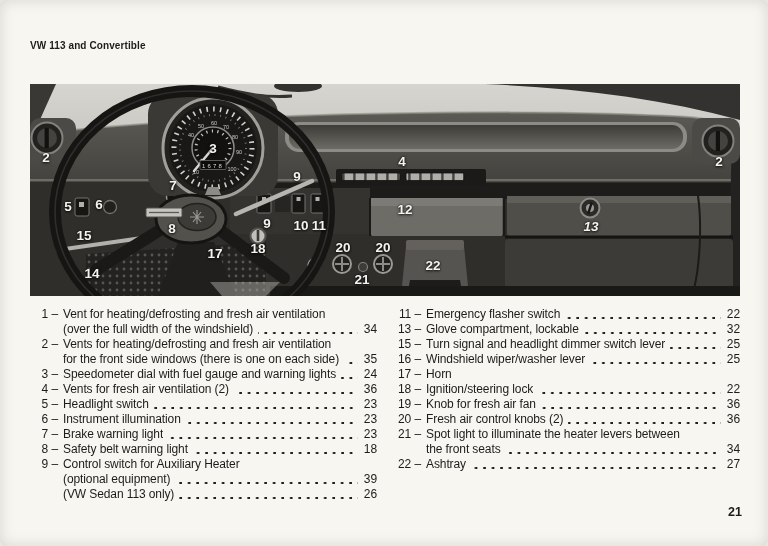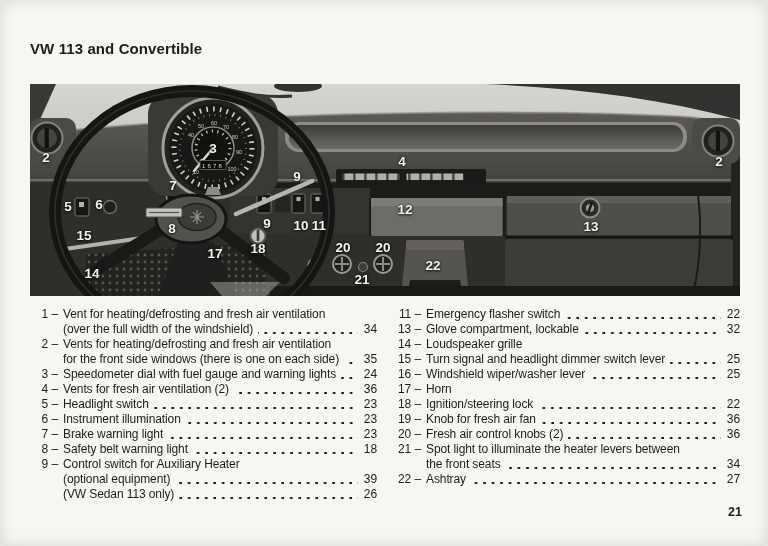--- a/index.html
+++ b/index.html
@@ -2,21 +2,21 @@
 <html><head>
 <meta charset="utf-8">
 <style>
   html,body{margin:0;padding:0;background:#e9e7e3;}
   .page{
     position:relative;width:768px;height:546px;margin:0 auto;
     background:#f7f6f1;border-radius:6px;overflow:hidden;
     font-family:"Liberation Sans",sans-serif;color:#1c1c1c;
     box-shadow:inset 0 0 14px rgba(120,115,105,.25);
   }
-  .title{position:absolute;left:30px;top:40px;font-size:15px;font-weight:bold;letter-spacing:.1px;}
+  .title{position:absolute;left:30px;top:40px;font-size:10px;font-weight:bold;letter-spacing:.1px;}
   .photo{position:absolute;left:30px;top:84px;width:710px;height:212px;background:#c9c7c2;overflow:hidden;}
   .photo svg{position:absolute;left:0;top:0;display:block;}
   .callout{
     position:absolute;transform:translate(-50%,-50%);
     color:#f4f3ef;font-size:13.5px;font-weight:bold;line-height:1;
     text-shadow:0 0 2px rgba(0,0,0,.85),0 1px 3px rgba(0,0,0,.7);
     font-family:"Liberation Sans",sans-serif;
   }
   .legend{position:absolute;left:30px;top:307px;width:710px;display:flex;gap:16px;font-size:12px;letter-spacing:-.1px;}
   .col{flex:1 1 0;min-width:0;}
@@ -229,21 +229,21 @@
     <span class="callout" style="left: 54px; top: 152px;">15</span>
     <span class="callout" style="left: 62px; top: 190px;">14</span>
     <span class="callout" style="left: 160px; top: 170px; margin-left: 25px;">17</span>
     <span class="callout" style="left: 228px; top: 165px;">18</span>
     <span class="callout" style="left: 284px; top: 194px; margin-top: 25px;">19</span>
     <span class="callout" style="left: 313px; top: 164px;">20</span>
     <span class="callout" style="left: 332px; top: 196px;">21</span>
     <span class="callout" style="left: 353px; top: 164px;">20</span>
     <span class="callout" style="left: 372px; top: 78px;">4</span>
     <span class="callout" style="left: 375px; top: 126px;">12</span>
-    <span class="callout" style="left: 561px; top: 143px;">13</span>
+    <span class="callout" style="left: 561px; top: 143px; font-style: italic;">13</span>
     <span class="callout" style="left: 403px; top: 182px;">22</span>
     <span class="callout" style="left: 689px; top: 78px;">2</span>
   </div>
 
   <div class="legend">
     <div class="col">
 
       <div class="li">
         <div class="row">
           <span class="num">1 –</span>
@@ -345,25 +345,20 @@
       </div>
 
 
       <div class="li row">
         <span class="num">13 –</span>
         <span class="txt">Glove compartment, lockable</span>
         <span class="leader"></span>
         <span class="pg">32</span>
       </div>
 
-      <div class="li row">
-        <span class="num">14 –</span>
-        <span class="txt">Loudspeaker grille</span>
-
-      </div>
 
       <div class="li row">
         <span class="num">15 –</span>
         <span class="txt">Turn signal and headlight dimmer switch lever</span>
         <span class="leader"></span>
         <span class="pg">25</span>
       </div>
 
       <div class="li row">
         <span class="num">16 –</span>

